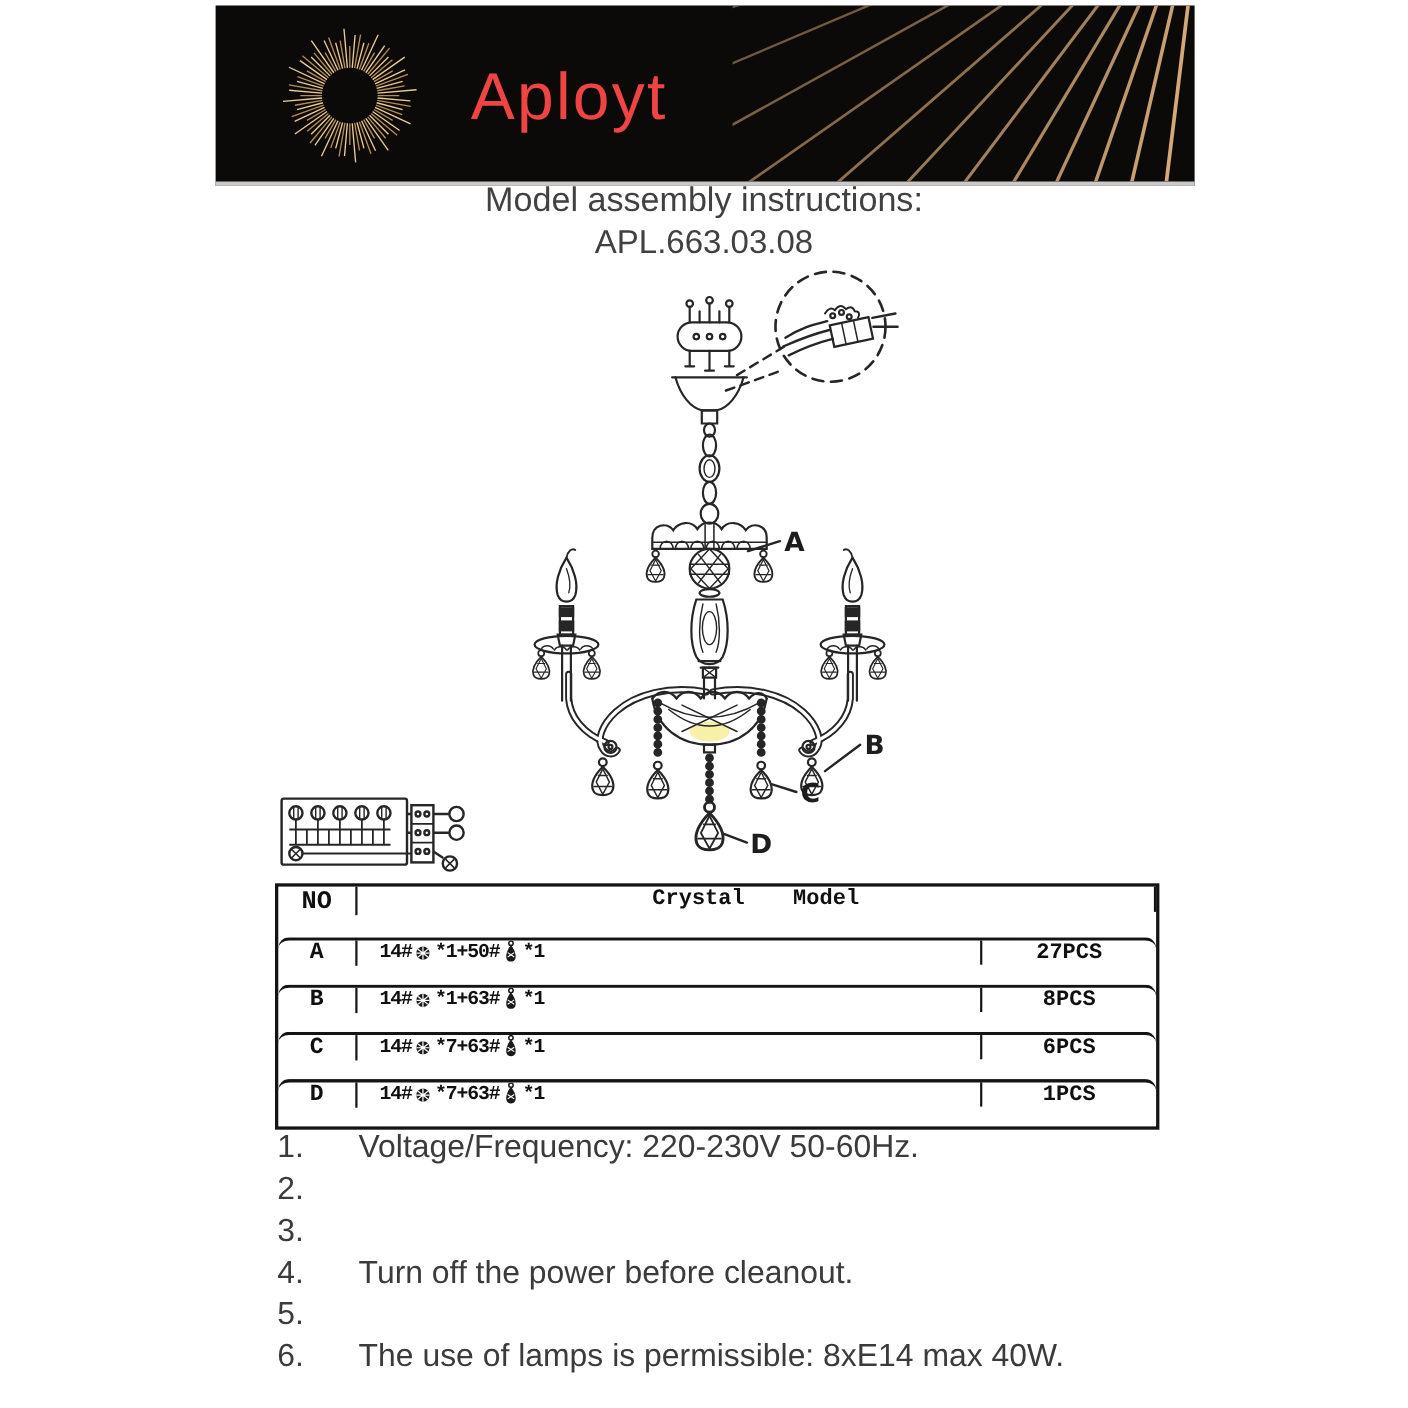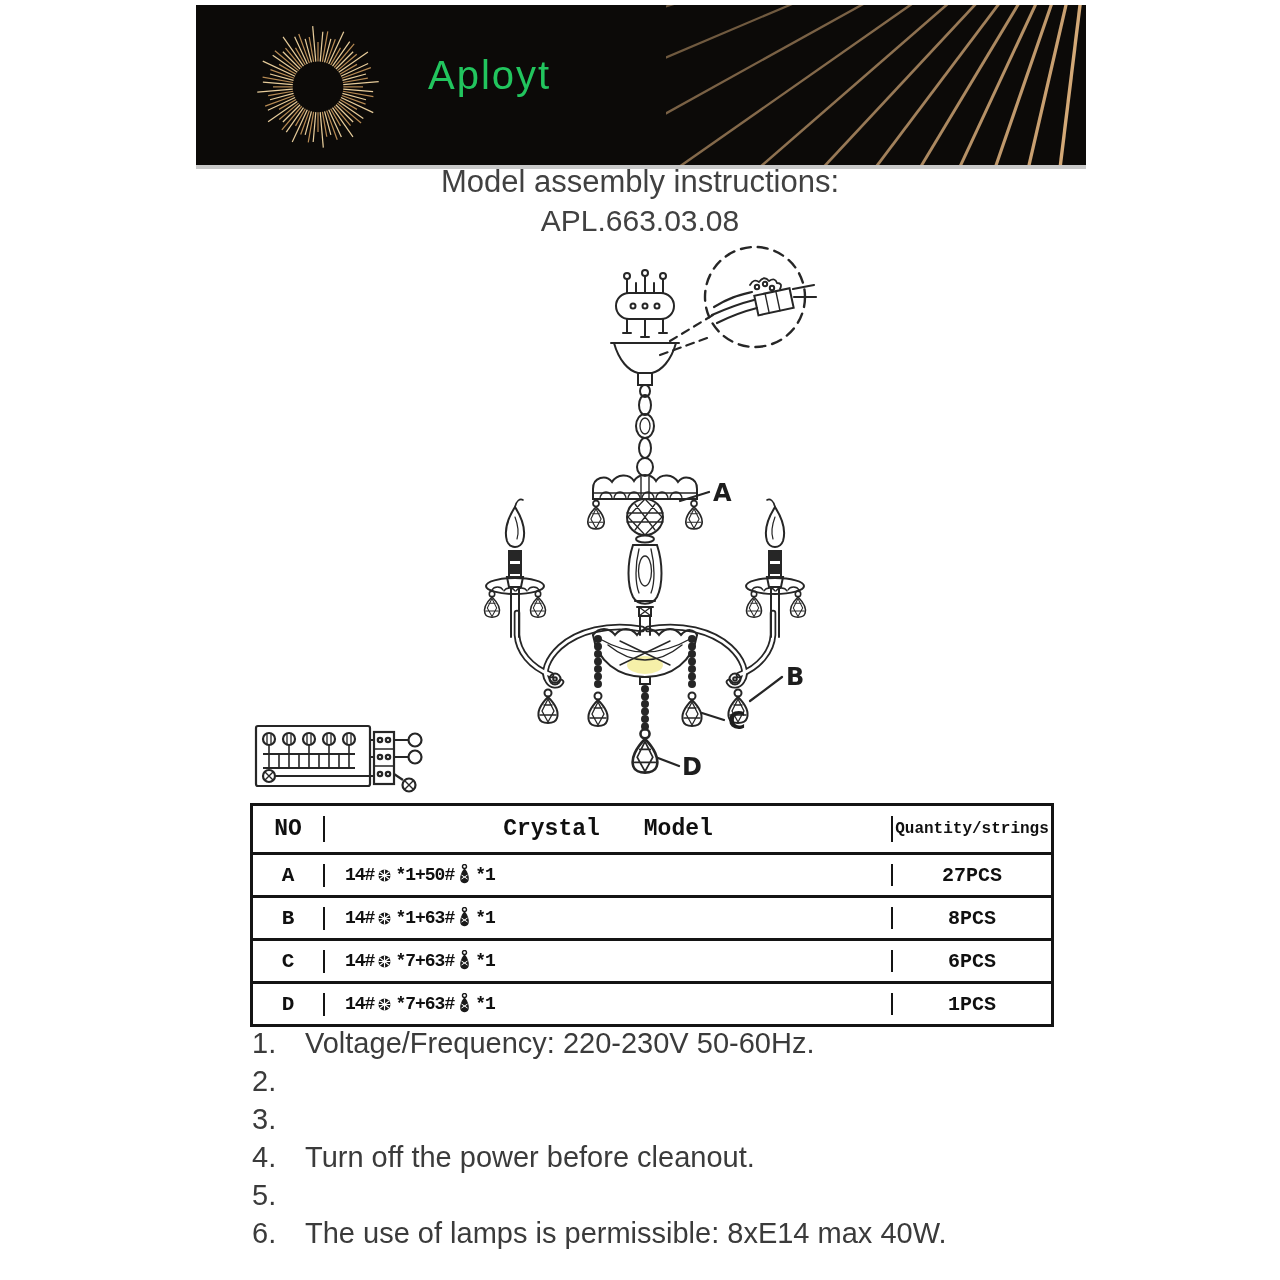--- a/index.html
+++ b/index.html
@@ -3,56 +3,56 @@
 <meta charset="utf-8">
 <style>
   html,body{margin:0;padding:0;background:#ffffff;}
   .page{position:relative;width:1280px;height:1280px;background:#fff;overflow:hidden;
         font-family:"Liberation Sans",sans-serif;}
 
   
   .banner{position:absolute;left:196px;top:5px;width:890px;height:160px;background:#0c0a08;
           border-bottom:4px solid #c9c9c9;overflow:hidden;}
   .starburst{position:absolute;left:47px;top:5px;width:150px;height:150px;}
-  .brand{position:absolute;left:232px;top:48px;font-size:40px;color:#22c55e;
+  .brand{position:absolute;left:232px;top:48px;font-size:60px;color:#ef4444;
          letter-spacing:2px;font-weight:400;font-family:"Liberation Sans",sans-serif;}
   .rays{position:absolute;right:0;top:0;width:420px;height:160px;}
 
   
   .title-wrap{position:absolute;left:0;top:164px;width:100%;text-align:center;color:#414141;}
   .t1{font-size:31px;}
   .t2{font-size:30px;margin-top:4px;}
 
   
   .chandelier{position:absolute;left:430px;top:245px;width:430px;height:560px;}
   .wiring{position:absolute;left:248px;top:710px;width:185px;height:88px;}
 
   
   .ptable{position:absolute;left:250px;top:803px;width:798px;border:3px solid #141414;
           font-family:"Liberation Mono",monospace;font-weight:bold;color:#101010;background:#fff;}
-  .prow{display:flex;align-items:center;}
+  .prow{display:flex;align-items:flex-start;border-radius:10px;}
   .prow + .prow{border-top:3px solid #141414;}
   .c-no{width:70px;display:flex;align-items:center;justify-content:center;border-right:2px solid #141414;}
   .c-model{flex:1;display:flex;align-items:center;padding-left:20px;border-right:2px solid #141414;gap:2px;}
   .c-qty{width:158px;display:flex;align-items:center;justify-content:center;}
   .prow.head{height:46px;}
   .prow.body{height:40px;}
   .head .c-no{font-size:23px;}
-  .head .c-model{justify-content:center;padding-left:0;gap:44px;font-size:23px;}
+  .head .c-model{justify-content:center;padding-left:0;gap:44px;font-size:20px;}
   .head .c-qty{font-size:16px;}
   .body .c-no{font-size:21px;}
   .body .c-model{font-size:18px;letter-spacing:-1px;}
   .body .c-qty{font-size:20px;}
   .mini-icon{flex:0 0 auto;margin:0 1px;}
 
   
   .inst{position:absolute;left:252px;top:1027px;width:860px;color:#3b3b3b;}
   .inst-row{display:flex;align-items:flex-start;height:38px;font-size:29px;}
   .inst-num{width:53px;flex:0 0 auto;}
-  .inst-text{flex:1;white-space:nowrap;}
+  .inst-text{flex:1;white-space:nowrap;margin-left:21px;}
 </style>
 </head>
 <body>
 
 <div class="page">
 
   <div class="banner">
     <svg id="starburst" class="starburst" viewBox="0 0 160 160">
         <line x1="107" y1="82" x2="128" y2="82" stroke="#b78b54" stroke-width="1.3"></line>
         <line x1="106.89725684847713" y1="84.35320505418677" x2="138.77548718741298" y2="87.14218882211183" stroke="#e8cd9b" stroke-width="1.3"></line>
@@ -357,21 +357,20 @@
     </g>
   </svg>
 
   <div class="ptable">
     <div class="prow head">
       <div class="c-no">NO</div>
       <div class="c-model">
         <span>Crystal</span>
         <span>Model</span>
       </div>
-      <div class="c-qty">Quantity/strings</div>
     </div>
 
     <div class="prow body">
       <div class="c-no">A</div>
       <div class="c-model">
         <span>14#</span>
         <svg class="mini-icon" width="15" height="15" viewBox="0 0 15 15">
             <circle cx="7.5" cy="7.5" r="6" fill="#1a1a1a"></circle>
             <path d="M3,4 L12,11 M12,4 L3,11 M7.5,1.5 V13.5 M1.5,7.5 H13.5" stroke="#fff" stroke-width="1.1"></path>
           </svg>

